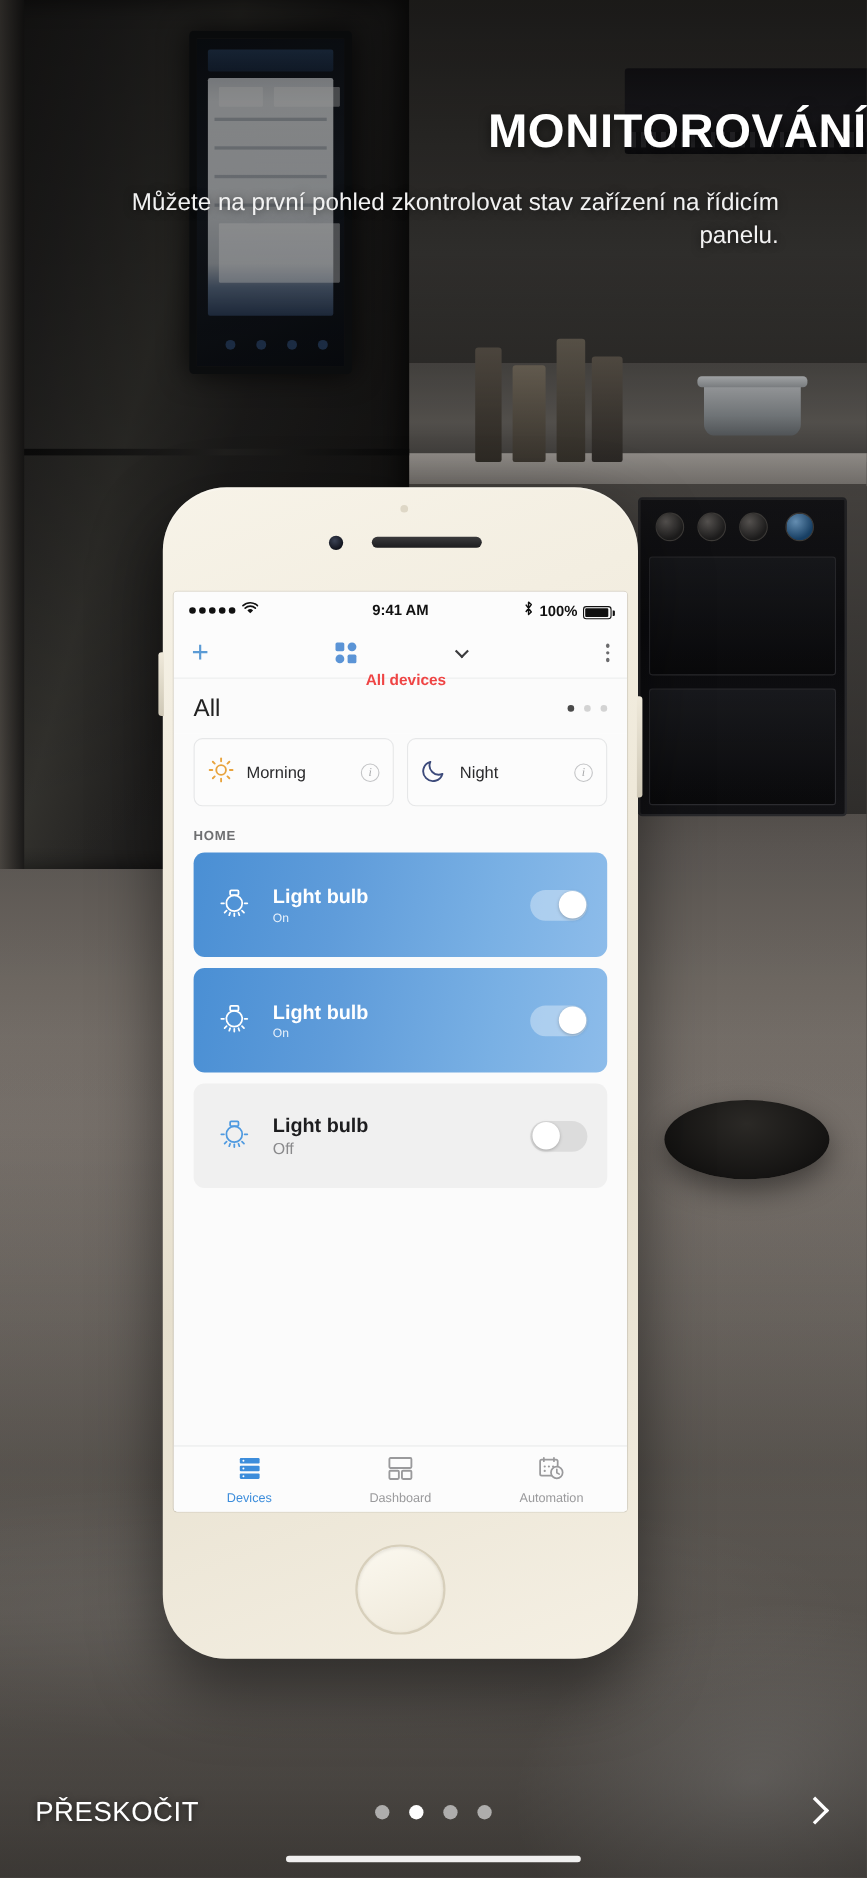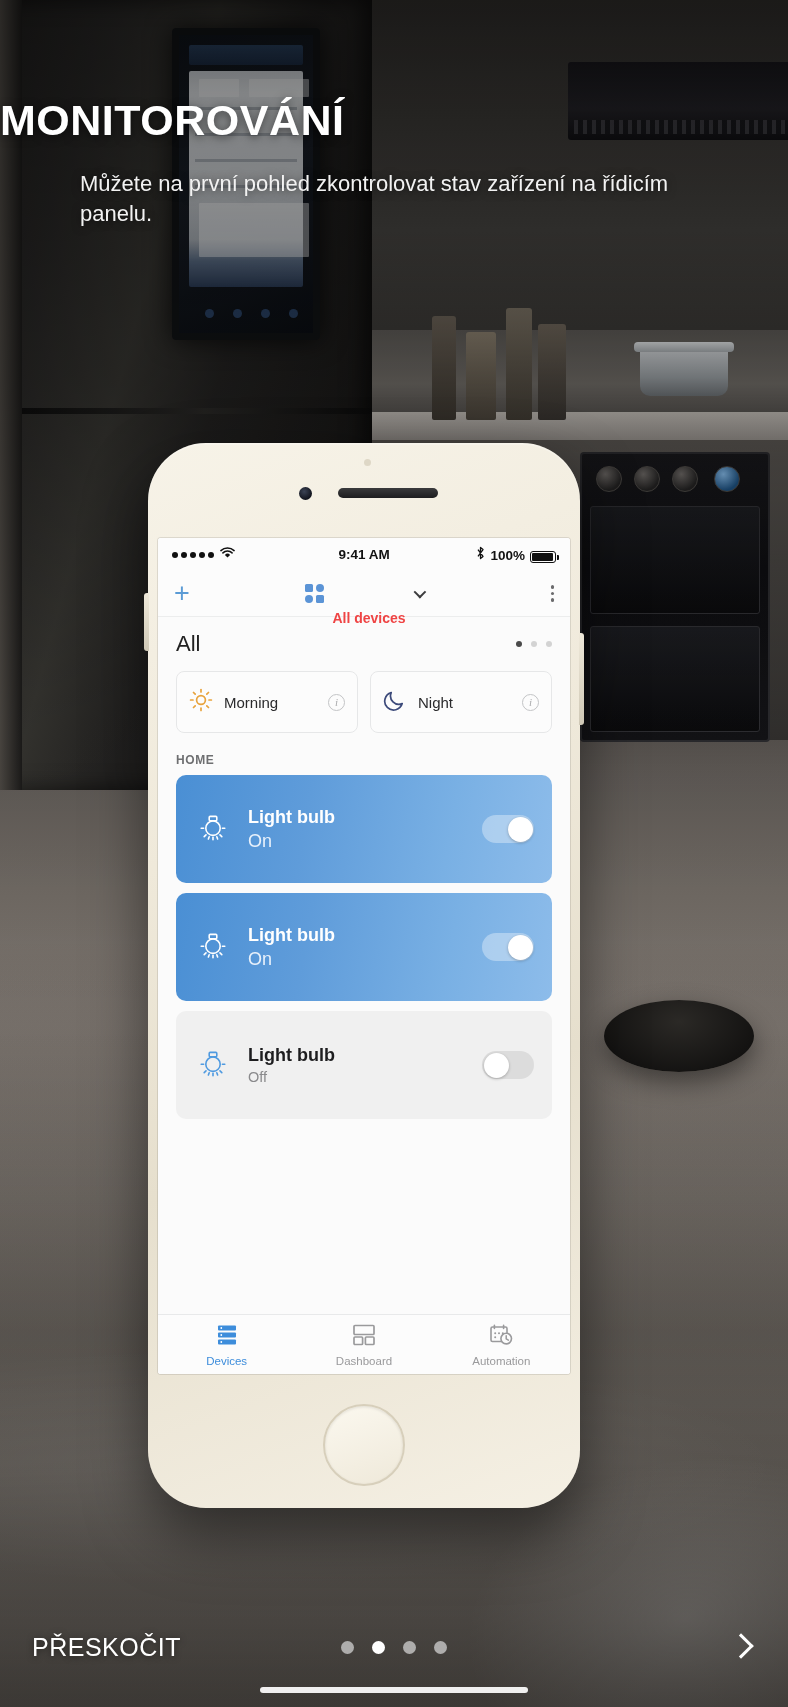--- a/index.html
+++ b/index.html
@@ -131,21 +131,21 @@
     position:absolute; left:0; bottom:120px; width:788px; height:240px;
     background:radial-gradient(ellipse at 30% 50%, rgba(255,255,255,.10), rgba(255,255,255,0) 70%);
   }
   #scrim{
     position:absolute; inset:0;
     background:linear-gradient(180deg, rgba(0,0,0,.42) 0%, rgba(0,0,0,.28) 22%, rgba(0,0,0,.05) 42%, rgba(0,0,0,0) 60%, rgba(0,0,0,.18) 86%, rgba(0,0,0,.42) 100%);
   }
 
   
   #headline {
-    position:absolute; left:0; right:16px; top:96px; text-align:left; z-index:5;
+    position:absolute; left:0; right:0; top:96px; text-align:right; z-index:5;
   }
   #headline .title {
     font-size:43px; font-weight:bold; color:#ffffff; letter-spacing:.5px;
     text-shadow:0 2px 10px rgba(0,0,0,.55);
   }
   #headline .subtitle {
     margin-top:24px; font-size:22px; color:#f2f2f2; line-height:1.35;
     text-shadow:0 1px 8px rgba(0,0,0,.55);
     padding:0 80px;
   }
@@ -262,30 +262,30 @@
     border:1.3px solid #c3c4c6; color:#a9aaac; font-size:11px; font-style:italic;
     display:flex; align-items:center; justify-content:center; font-family:"Liberation Serif", serif;
   }
 
   .group-label{
     font-size:12px; font-weight:bold; letter-spacing:.6px; color:#6e6f71;
     padding:20px 18px 8px 18px;
   }
 
   .device{
-    margin:0 18px 10px 18px; height:108px; border-radius:10px;
+    margin:0 18px 10px 18px; height:95px; border-radius:10px;
     display:flex; align-items:center; padding:0 18px; gap:16px;
   }
   .device.on{
     background:linear-gradient(100deg,#4a8fd4 0%,#5f9cda 35%,#79b0e4 72%,#8dbcea 100%);
   }
   .device.off{ background:#f0f0f0; }
   .device .labels{ display:flex; flex-direction:column; gap:3px; }
   .device.on .dname{ color:#ffffff; font-size:18px; font-weight:bold; }
-  .device.on .dstate{ color:#e8f1fb; font-size:18px; }
+  .device.on .dstate{ color:#e8f1fb; font-size:11px; }
   .device.off .dname{ color:#1d1d1f; font-size:18px; font-weight:bold; }
   .device.off .dstate{ color:#8a8a8c; font-size:14.5px; }
 
   .toggle{
     margin-left:auto; width:52px; height:28px; border-radius:14px; position:relative;
   }
   .toggle.on{ background:rgba(255,255,255,.35); }
   .toggle.off{ background:#dcdcdc; }
   .toggle .knob{
     position:absolute; top:1.5px; width:25px; height:25px; border-radius:50%;

